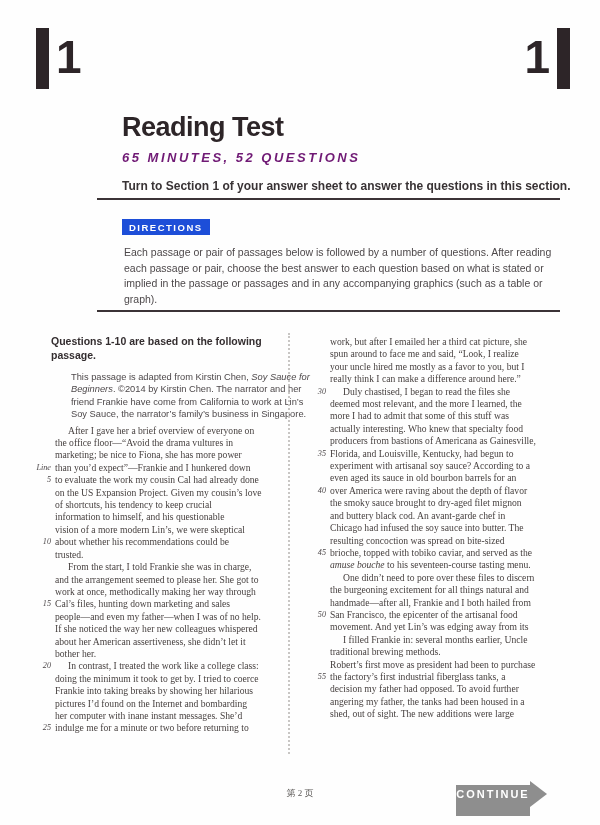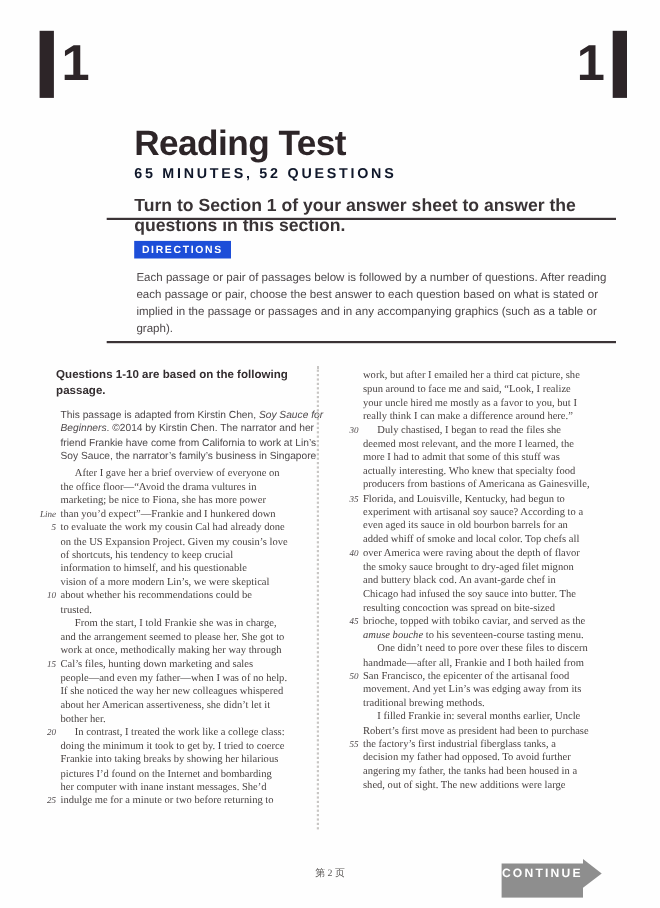--- a/index.html
+++ b/index.html
@@ -12,23 +12,23 @@
   
   .corner{position:absolute;top:28px;display:flex;gap:7px;height:61px;}
   .corner.left{left:36px;}
   .corner.right{right:30px;}
   .corner-bar{width:13px;height:61px;background:#2d2528;}
   .corner-num{
     font-weight:bold;font-size:46px;line-height:58px;color:#2d2528;
     font-family:"Liberation Sans",sans-serif;
   }
   
-  .title{position:absolute;left:122px;top:112px;font-size:32px;font-weight:bold;color:#2d2528;letter-spacing:-0.5px;}
-  .subtitle{position:absolute;left:122px;top:150px;font-size:13px;font-weight:bold;color:#0f172a;letter-spacing:2.5px;}
-  .instruction{position:absolute;left:122px;top:179px;font-size:16px;font-weight:bold;color:#39third;color:#393335;}
+  .title{position:absolute;left:122px;top:112px;font-size:27px;font-weight:bold;color:#2d2528;letter-spacing:-0.5px;}
+  .subtitle{position:absolute;left:122px;top:150px;font-size:13px;font-weight:bold;color:#701a75;letter-spacing:2.5px;font-style:italic;}
+  .instruction{position:absolute;left:122px;top:179px;font-size:12px;font-weight:bold;color:#39third;color:#393335;}
   
   .rule{position:absolute;left:97px;width:463px;height:2px;background:#3b3336;}
   .rule.top{top:198px;}
   .rule.bottom{top:310px;}
   .dir-label{
     position:absolute;left:122px;top:219px;
     background:#1d4ed8;color:#ffffff;
     font-size:9.5px;font-weight:bold;letter-spacing:1.5px;
     padding:3px 7px 2px 7px;
   }
@@ -38,21 +38,21 @@
   }
   
   .col{position:absolute;font-family:"Liberation Serif",serif;color:#453f3e;}
   .col-left{left:31px;top:335px;width:262px;}
   .col-right{left:306px;top:332px;width:260px;}
   .q-heading{
     font-family:"Liberation Sans",sans-serif;font-weight:bold;
     font-size:10.5px;line-height:13.5px;color:#332d2f;
     margin-left:20px;width:235px;
   }
-  .intro{margin-left:24px;margin-top:9px;font-family:"Liberation Sans",sans-serif;
+  .intro{margin-left:40px;margin-top:9px;font-family:"Liberation Sans",sans-serif;
     font-size:9.3px;line-height:12.4px;color:#4d484a;}
   .intro .iline{white-space:nowrap;}
   .plines{margin-top:4px;}
   .pline{display:flex;white-space:nowrap;font-size:9.6px;line-height:12.4px;}
   .lnum{
     flex:0 0 20px;width:20px;padding-right:4px;box-sizing:content-box;
     text-align:right;font-style:italic;font-size:8.2px;color:#4d484a;
   }
   .ltext{display:block;}
   .pline.indent .ltext{padding-left:13px;}
@@ -259,21 +259,20 @@
       </div>
       <div class="pline">
         <span class="lnum"></span>
       </div>
       <div class="pline">
         <span class="lnum"></span>
         <span class="ltext"><span>even aged its sauce in old bourbon barrels for an</span></span>
       </div>
       <div class="pline">
         <span class="lnum"></span>
-        <span class="ltext"><span>added whiff of smoke and local color. Top chefs all</span></span>
       </div>
       <div class="pline">
         <span class="lnum">40</span>
         <span class="ltext"><span>over America were raving about the depth of flavor</span></span>
       </div>
       <div class="pline">
         <span class="lnum"></span>
         <span class="ltext"><span>the smoky sauce brought to dry-aged filet mignon</span></span>
       </div>
       <div class="pline">
@@ -295,40 +294,41 @@
       <div class="pline">
         <span class="lnum"></span>
         <span class="ltext"><span class="it">amuse bouche</span><span> to his seventeen-course tasting menu.</span></span>
       </div>
       <div class="pline indent">
         <span class="lnum"></span>
         <span class="ltext"><span>One didn’t need to pore over these files to discern</span></span>
       </div>
       <div class="pline">
         <span class="lnum"></span>
+        <span class="ltext"><span>the burgeoning excitement for all things natural and</span></span>
       </div>
       <div class="pline">
         <span class="lnum"></span>
         <span class="ltext"><span>handmade—after all, Frankie and I both hailed from</span></span>
       </div>
       <div class="pline">
         <span class="lnum">50</span>
         <span class="ltext"><span>San Francisco, the epicenter of the artisanal food</span></span>
       </div>
       <div class="pline">
         <span class="lnum"></span>
         <span class="ltext"><span>movement. And yet Lin’s was edging away from its</span></span>
       </div>
+      <div class="pline indent">
+        <span class="lnum"></span>
+        <span class="ltext"><span>I filled Frankie in: several months earlier, Uncle</span></span>
+      </div>
       <div class="pline">
         <span class="lnum"></span>
         <span class="ltext"><span>traditional brewing methods.</span></span>
-      </div>
-      <div class="pline indent">
-        <span class="lnum"></span>
-        <span class="ltext"><span>I filled Frankie in: several months earlier, Uncle</span></span>
       </div>
       <div class="pline">
         <span class="lnum"></span>
         <span class="ltext"><span>Robert’s first move as president had been to purchase</span></span>
       </div>
       <div class="pline">
         <span class="lnum">55</span>
         <span class="ltext"><span>the factory’s first industrial fiberglass tanks, a</span></span>
       </div>
       <div class="pline">

